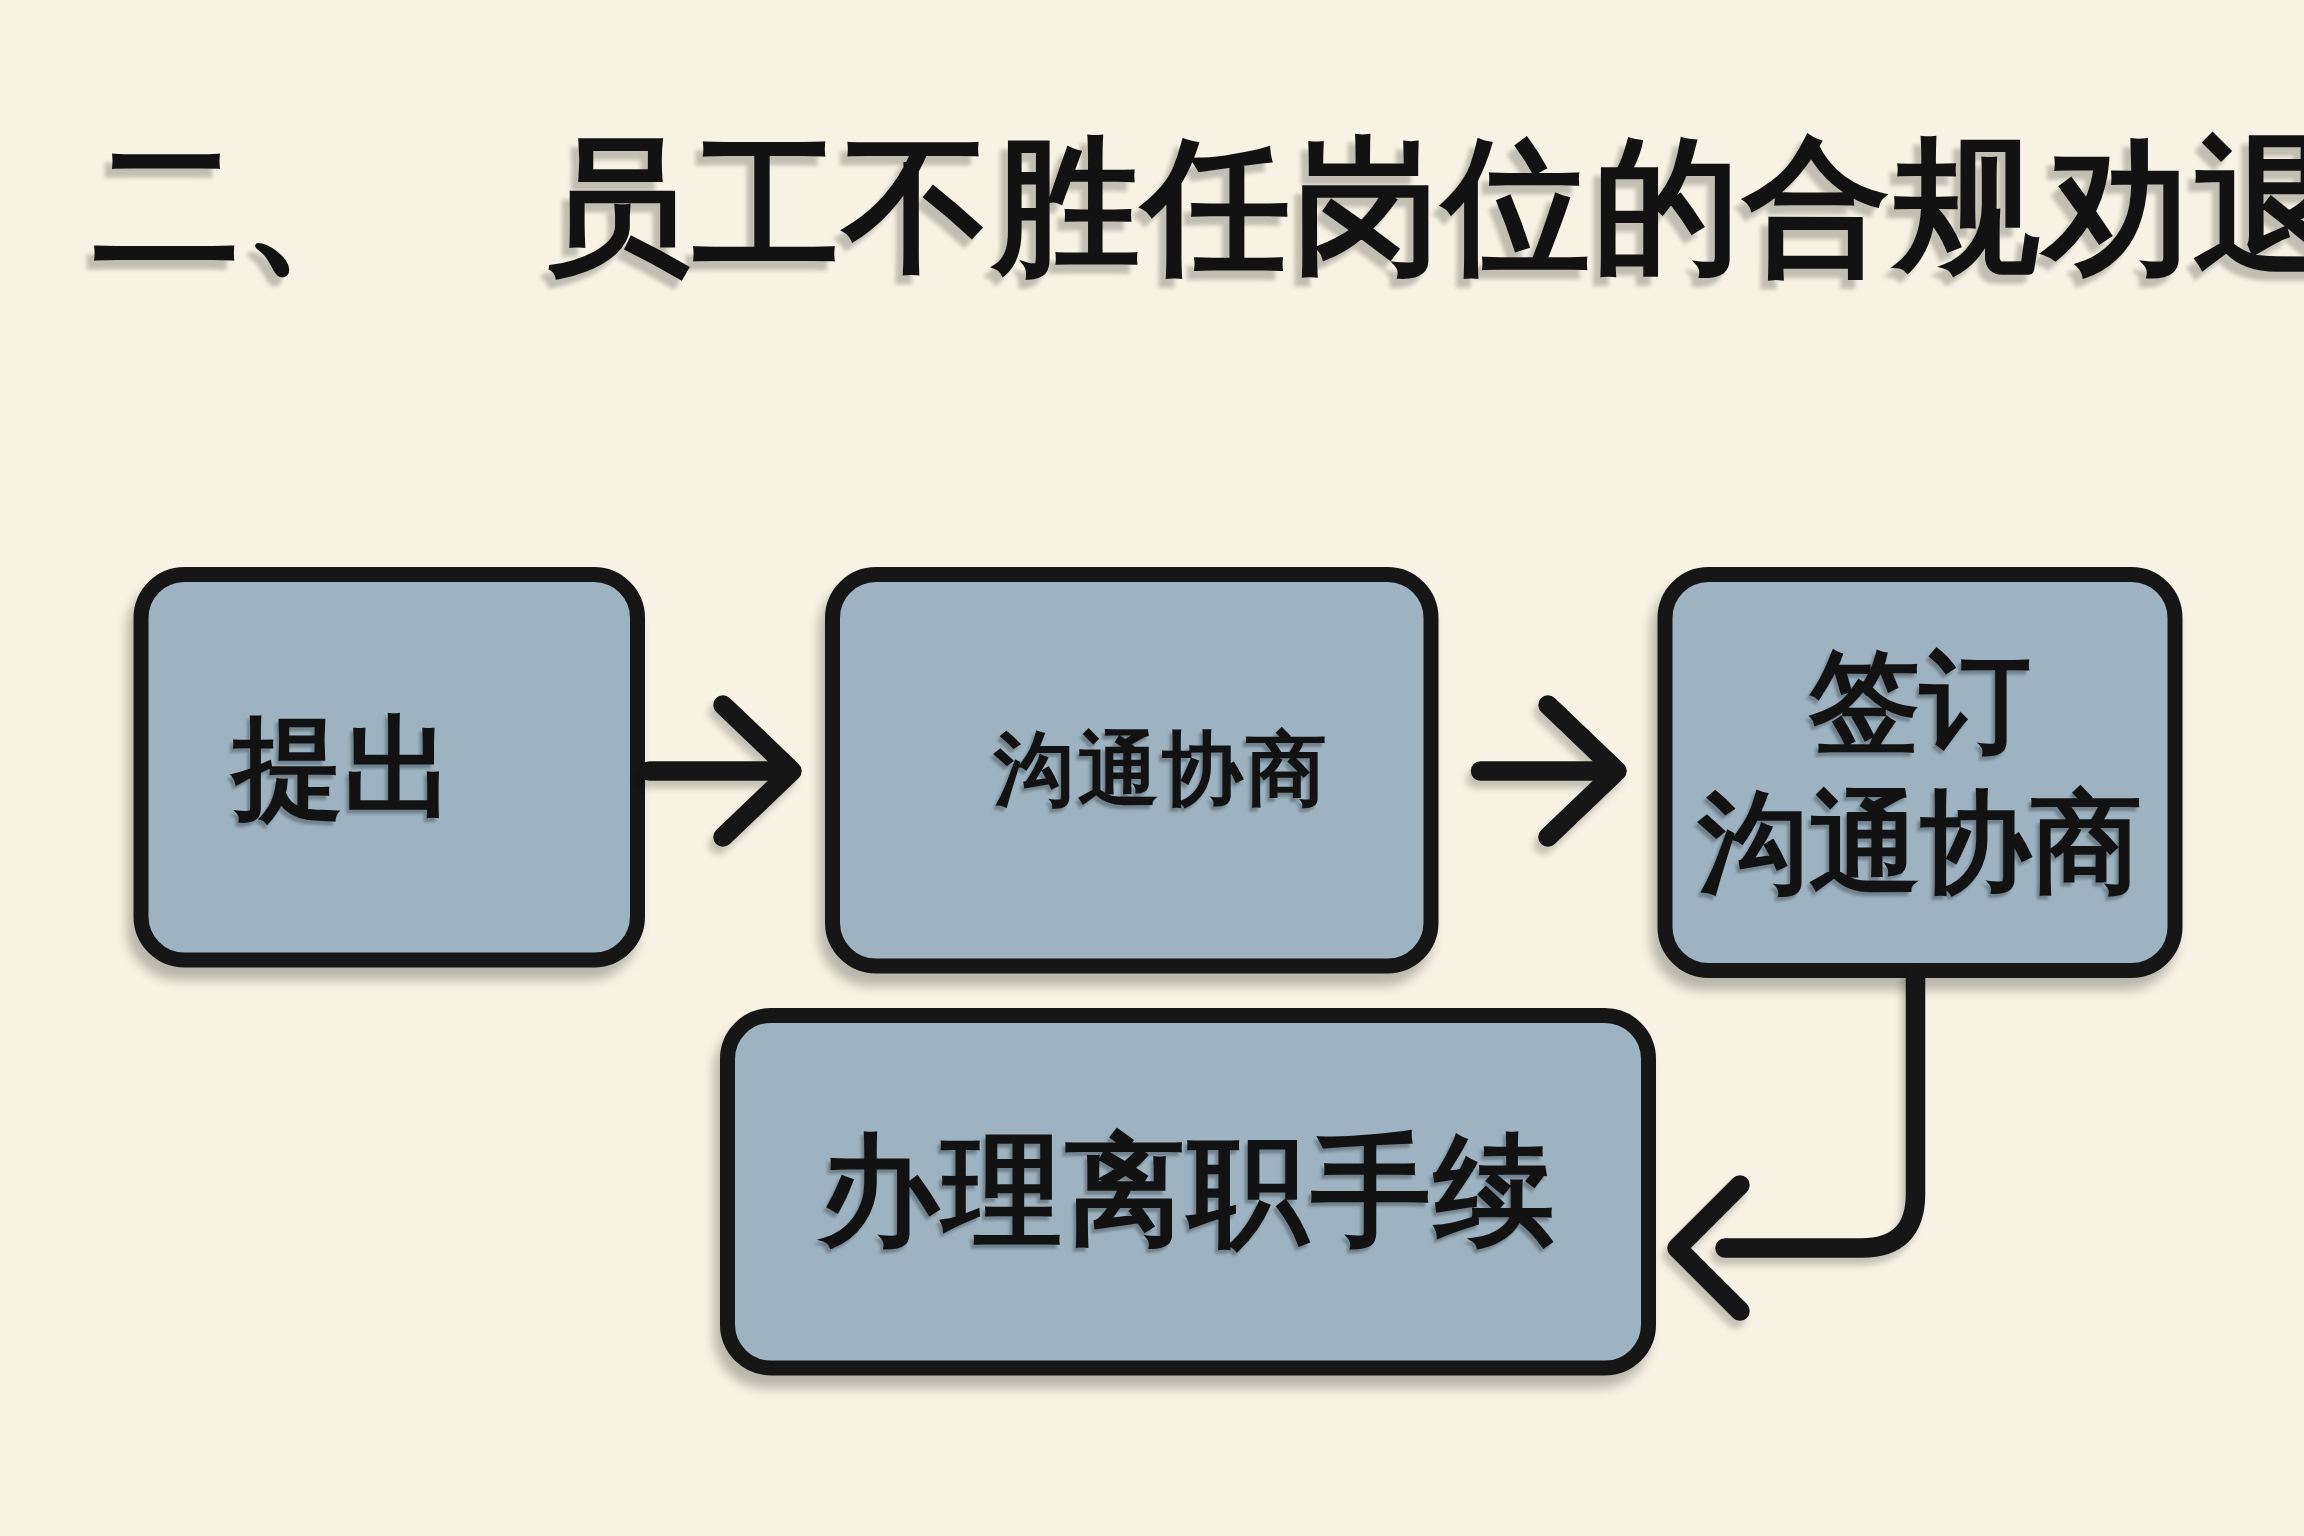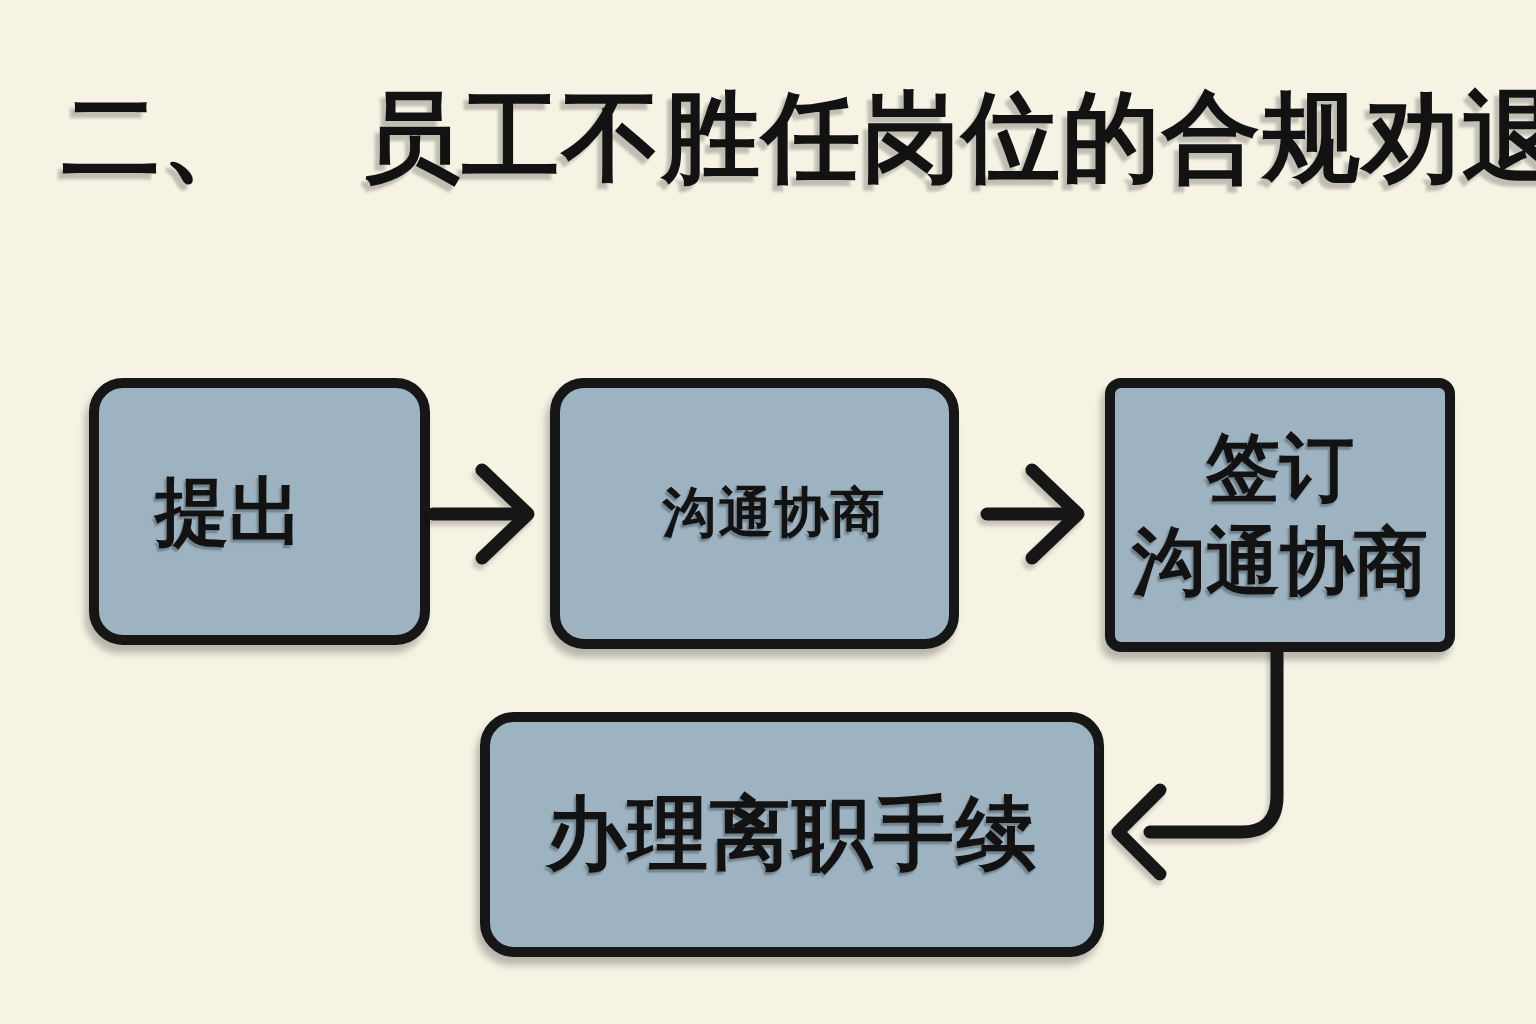--- a/index.html
+++ b/index.html
@@ -41,23 +41,23 @@
     justify-content:center;
     color:var(--text);
     font-weight:900;
     text-shadow:-2px 3px 2px rgba(0,0,0,0.28);
   }
   .node .lines{display:flex;flex-direction:column;}
   .node .lines span{display:block;white-space:nowrap;}
   .node-1{left:89px;top:378px;width:341px;height:267px;justify-content:flex-start;}
   .node-1 .lines{padding-left:56px;font-size:74px;line-height:1.27;text-align:left;}
   .node-2{left:550px;top:378px;width:409px;height:271px;font-size:54px;letter-spacing:2px;padding-left:40px;}
-  .node-3{left:1105px;top:378px;width:350px;height:274px;border-radius:16px;}
+  .node-3{left:1105px;top:378px;width:350px;height:274px;}
   .node-3 .lines{font-size:74px;line-height:1.27;text-align:center;}
-  .node-4{left:480px;top:712px;width:624px;height:245px;font-size:80px;letter-spacing:2px;}
+  .node-4{left:480px;top:672px;width:624px;height:245px;font-size:80px;letter-spacing:2px;}
   .connectors{
     position:absolute;left:0;top:0;
     filter:drop-shadow(-3px 5px 2px rgba(0,0,0,0.2));
     pointer-events:none;
   }
 </style>
 </head>
 <body>
 
 <div class="canvas">

